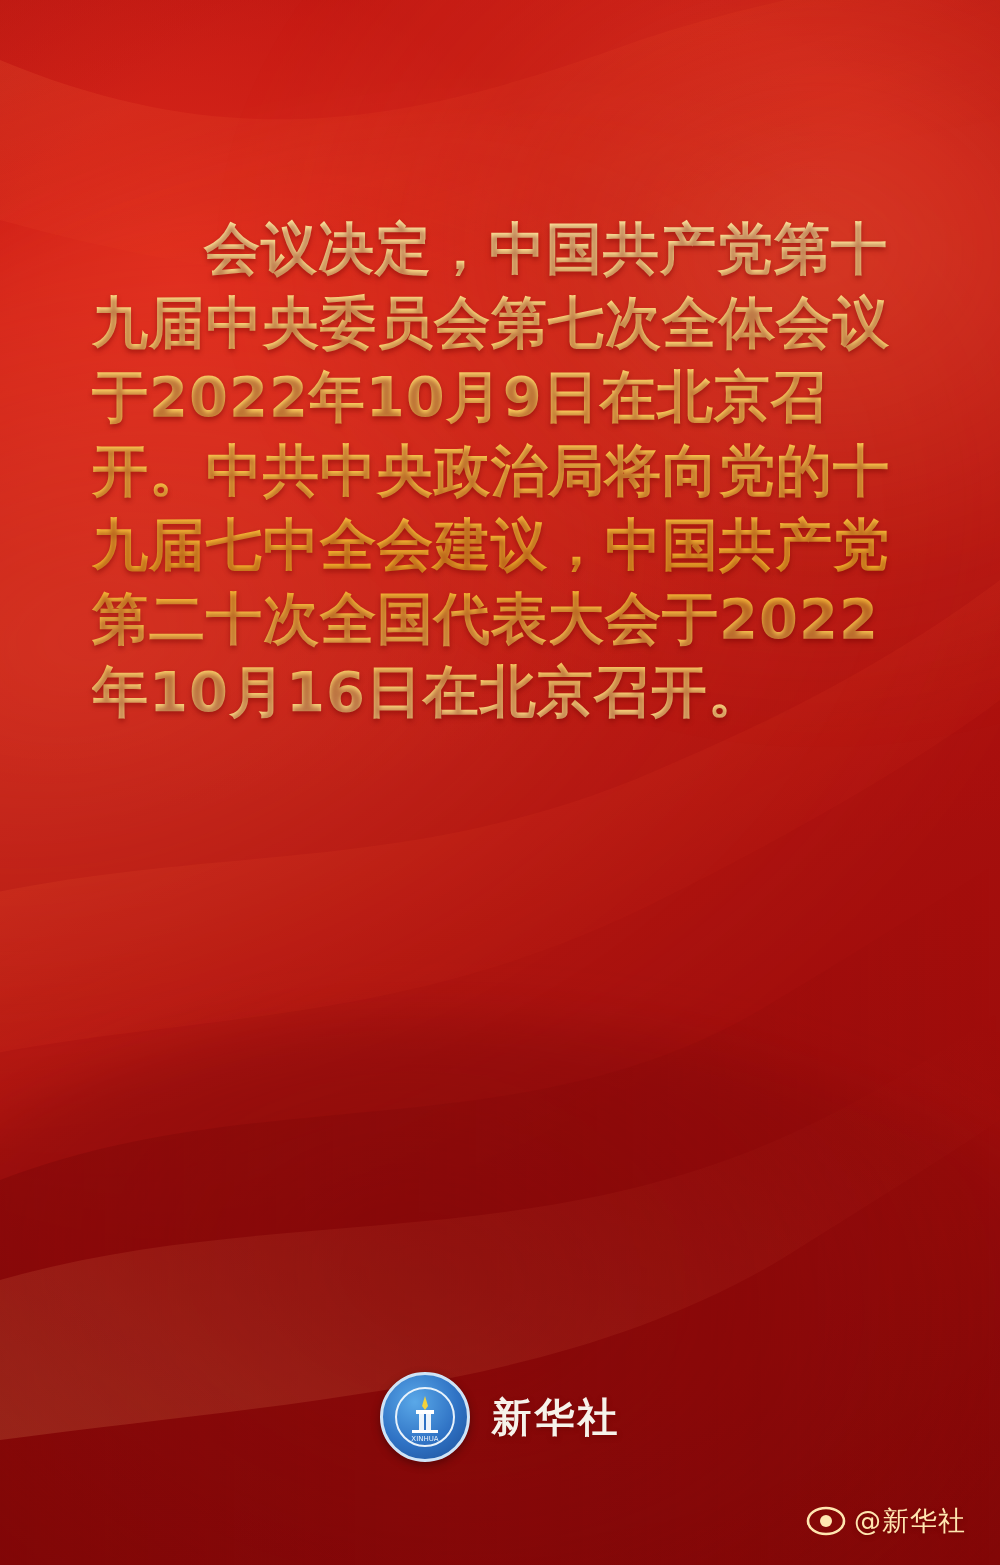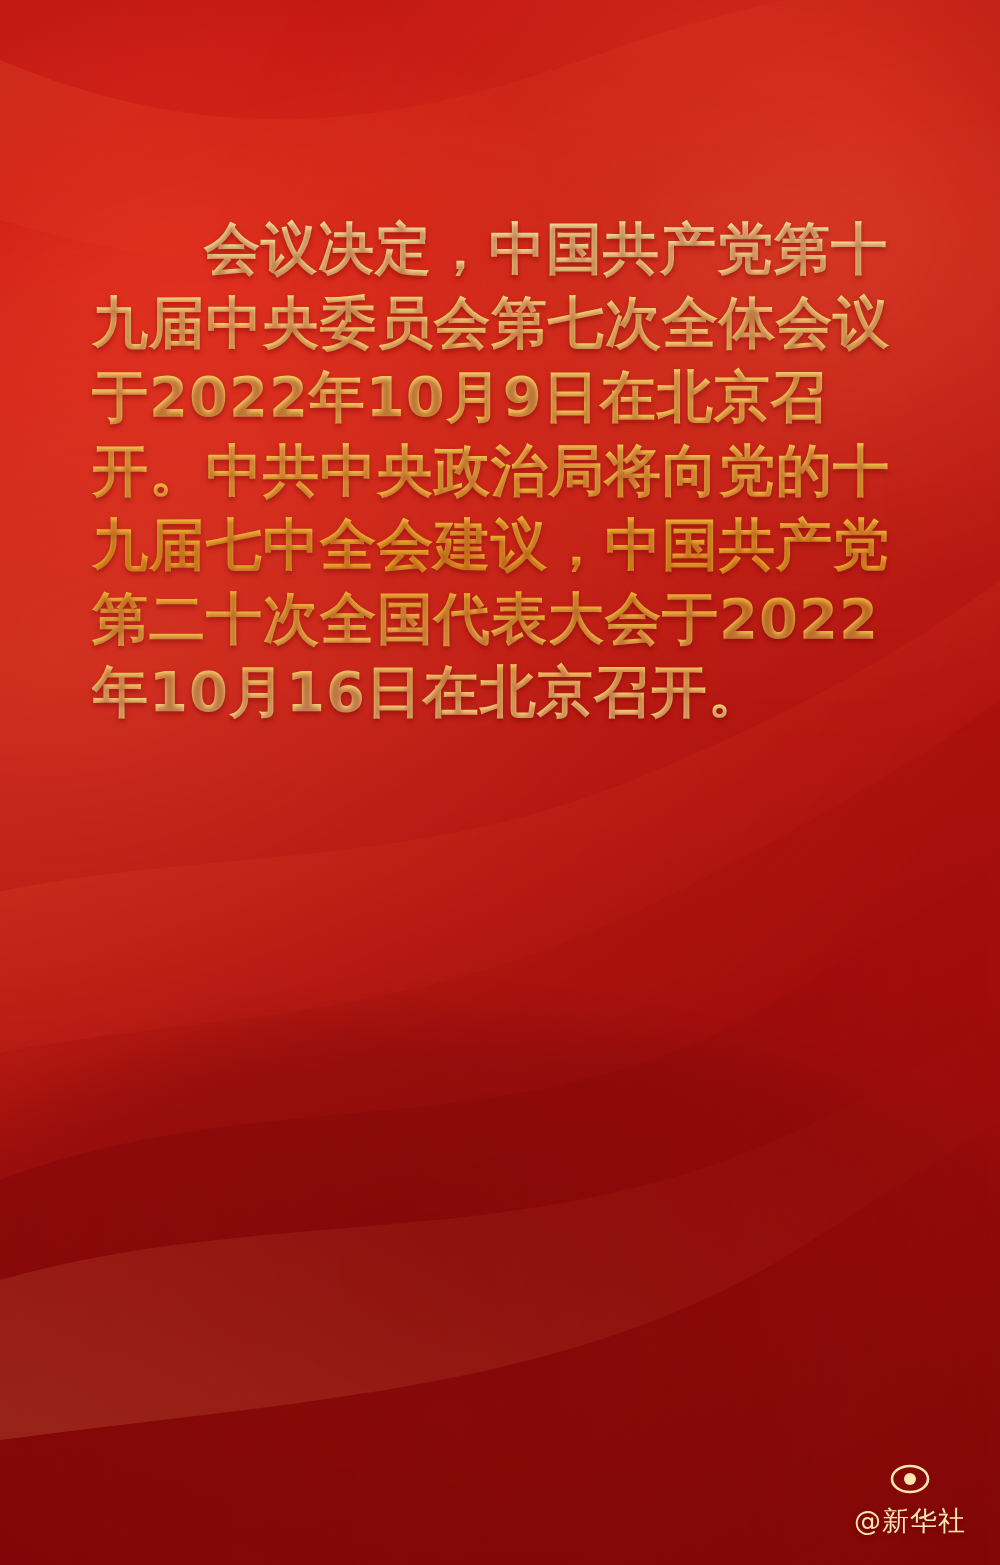--- a/index.html
+++ b/index.html
@@ -113,21 +113,20 @@
 
   
   .weibo {
     position: absolute;
     right: 34px;
     bottom: 26px;
     display: flex;
     align-items: center;
     gap: 8px;
     z-index: 6;
-    flex-direction: column;
   }
   .weibo-eye {
     width: 40px;
     height: 32px;
   }
   .weibo-text {
     font-size: 27px;
     color: #ffe6b0;
     letter-spacing: 1px;
     text-shadow: 0 2px 4px rgba(90,0,0,.5);
@@ -163,20 +162,34 @@
     <path d="M0,60 C240,160 420,120 640,40 C760,0 880,-20 1000,-40 L1000,120 C880,140 760,170 640,220 C420,310 220,280 0,220 Z" fill="url(#rg1)"></path>
     <path d="M-40,900 C220,840 420,880 680,760 C820,700 920,640 1000,580 L1000,700 C920,760 800,830 660,900 C400,1030 200,1010 -40,1060 Z" fill="url(#rg1)"></path>
   </svg>
 
   <div class="vignette"></div>
 
   <div class="article">
     <p>会议决定，中国共产党第十九届中央委员会第七次全体会议于2022年10月9日在北京召开。中共中央政治局将向党的十九届七中全会建议，中国共产党第二十次全国代表大会于2022年10月16日在北京召开。</p>
   </div>
 
+  <div class="footer-brand">
+    <div class="logo-badge">
+      <svg width="62" height="62" viewBox="0 0 62 62" aria-hidden="true">
+        <circle cx="31" cy="31" r="29" fill="none" stroke="#e8f2fb" stroke-width="2"></circle>
+        <path d="M31 10 L34 20 L31 24 L28 20 Z" fill="#f4d23c"></path>
+        <path d="M22 24 L40 24 L40 28 L22 28 Z" fill="#ffffff"></path>
+        <path d="M25 28 L37 28 L37 44 L25 44 Z" fill="#ffffff" opacity="0.9"></path>
+        <path d="M18 44 L44 44 L44 47 L18 47 Z" fill="#ffffff"></path>
+        <path d="M31 28 L31 44" stroke="#2f72c4" stroke-width="2"></path>
+        <text x="31" y="55" font-size="7" fill="#e8f2fb" text-anchor="middle" font-family="'DejaVu Sans',sans-serif">XINHUA</text>
+      </svg>
+    </div>
+    <div class="brand-name">新华社</div>
+  </div>
 
   <div class="weibo">
     <svg class="weibo-eye" viewBox="0 0 40 32" aria-hidden="true">
       <ellipse cx="20" cy="16" rx="18" ry="13" fill="none" stroke="#ffe6b0" stroke-width="2.6"></ellipse>
       <circle cx="20" cy="16" r="6" fill="#ffe6b0"></circle>
     </svg>
     <span class="weibo-text">@新华社</span>
   </div>
 
 </div>

